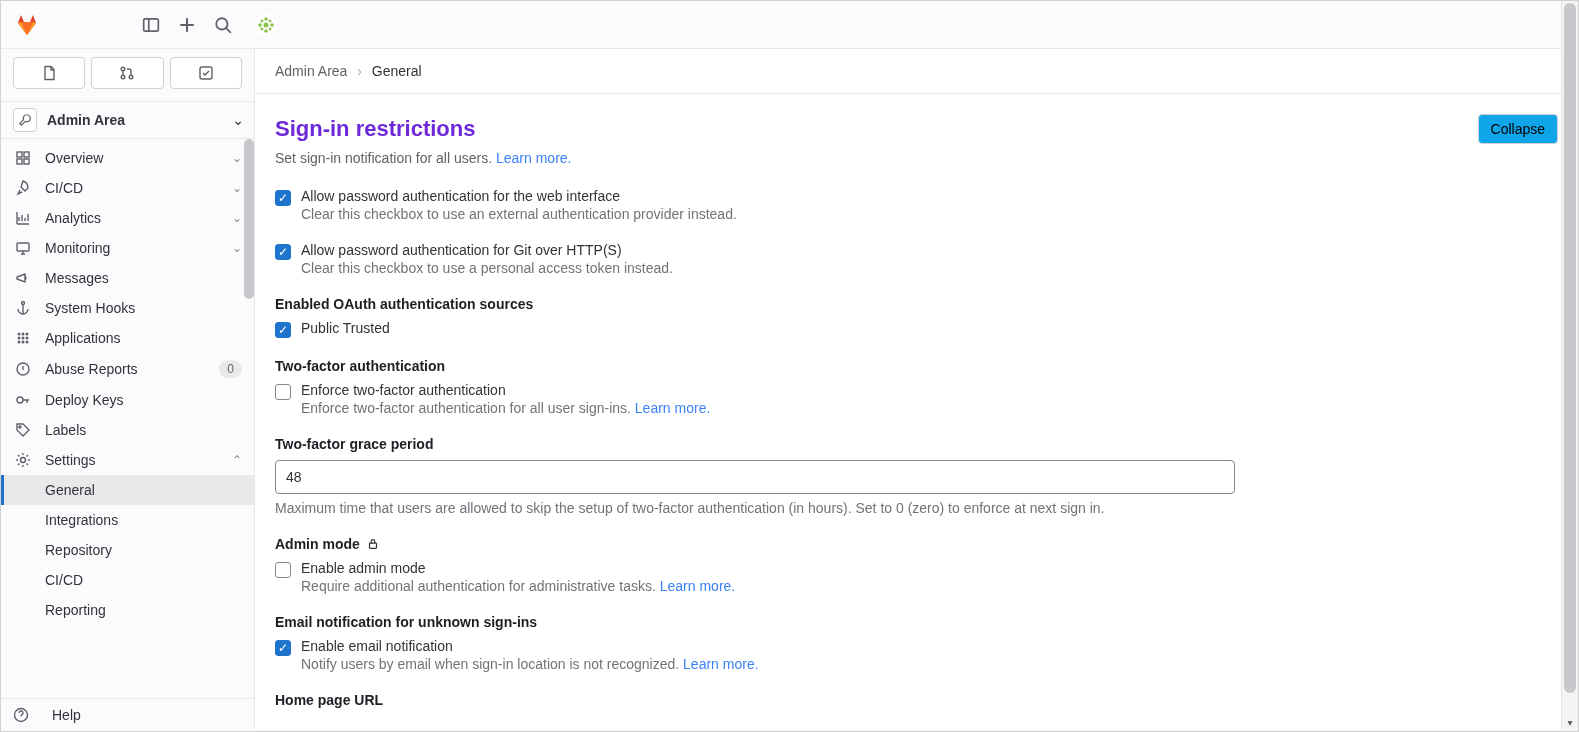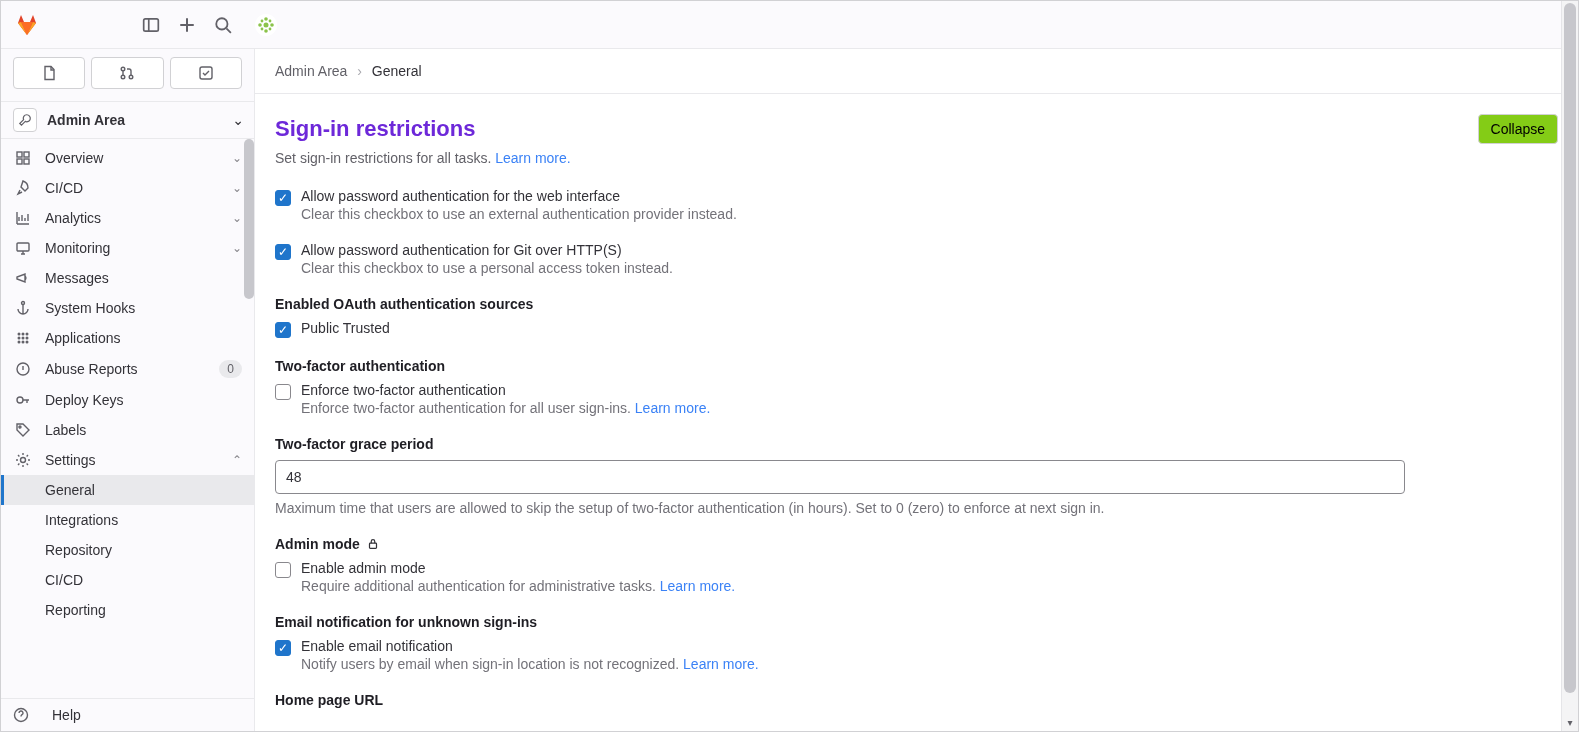--- a/index.html
+++ b/index.html
@@ -37,34 +37,34 @@
 .main { flex:1; overflow-y:auto; position: relative; }
 .main-scroll-thumb { position:absolute; right:2px; top:96px; width:10px; height:140px; background:#c7c7cc; border-radius:5px; }
 .breadcrumb { padding: 14px 20px; color:#626168; font-size:14px; border-bottom:1px solid #e9e9ec; }
 .breadcrumb a { color:#626168; text-decoration:none; }
 .breadcrumb .sep { margin: 0 6px; color:#a9a9af; }
 .crumb-current { color:#333238; }
 
 .content { padding: 20px 20px 20px 20px; }
 .section-header { display:flex; align-items:center; justify-content:space-between; margin-bottom: 6px; }
 .section-title { font-size: 22px; font-weight:600; color:#6d28d9; }
-.collapse-btn { border:1px solid #d1d1d4; background:#84cc16; padding: 6px 12px; border-radius:4px; cursor:pointer; font-size:14px; }
+.collapse-btn { border:1px solid #d1d1d4; background:#0ea5e9; padding: 6px 12px; border-radius:4px; cursor:pointer; font-size:14px; }
 .section-desc { color:#626168; margin-bottom: 22px; }
 .section-desc a, .hint a { color:#3b82f6; text-decoration:none; }
 
 .form-group { margin-bottom: 20px; }
 .checkbox-row { display:flex; align-items:flex-start; gap: 10px; }
 .cb { width:16px; height:16px; border:1px solid #89888d; border-radius:3px; display:inline-flex; align-items:center; justify-content:center; margin-top:2px; flex-shrink:0; cursor:pointer; }
 .cb.checked { background:#1f75cb; border-color:#1f75cb; }
 .cb.checked::after { content:"✓"; color:#fff; font-size:12px; line-height:1; }
 .cb-label { color:#333238; }
 .hint { color:#737279; margin-top:2px; }
 
 .group-label { font-weight:600; color:#1f1e24; margin-bottom:8px; display:flex; align-items:center; gap:6px;margin-top:10px; }
-.text-input { width: 1130px; max-width: 100%; border:1px solid #89888d; border-radius:4px; padding: 8px 10px; font-size:14px; color:#333238; background:#fff; }
+.text-input { width: 960px; max-width: 100%; border:1px solid #89888d; border-radius:4px; padding: 8px 10px; font-size:14px; color:#333238; background:#fff; }
 
 svg { display:block; }
 
 .viewport-scrollbar { position:absolute; right:0; top:0; bottom:0; width:17px; background:#f4f4f5; border-left:1px solid #e5e5e8; }
 .viewport-scrollbar .vthumb { position:absolute; left:2px; right:2px; top:2px; height:690px; background:#c7c7cc; border-radius:6px; }
 .arrow { position:absolute; left:0; right:0; height:17px; display:flex; align-items:center; justify-content:center; color:#626168; font-size:10px; }
 .arrow.up { top:0; }
 .arrow.down { bottom:0; }
 </style>
 </head>
@@ -299,21 +299,21 @@
         <span class="sep">›</span>
         <span class="crumb-current">General</span>
       </div>
 
       <div class="content">
         <div class="section-header">
           <div class="section-title">Sign-in restrictions</div>
           <button class="collapse-btn">Collapse</button>
         </div>
         <div class="section-desc">
-          <span>Set sign-in restrictions for all tasks. </span><a href="#">Learn more.</a>
+          <span>Set sign-in notification for all users. </span><a href="#">Learn more.</a>
         </div>
 
         <div class="form-group">
           <div class="checkbox-row">
             <span class="cb checked"></span>
             <div>
               <div class="cb-label">Allow password authentication for the web interface</div>
               <div class="hint">Clear this checkbox to use an external authentication provider instead.</div>
             </div>
           </div>

